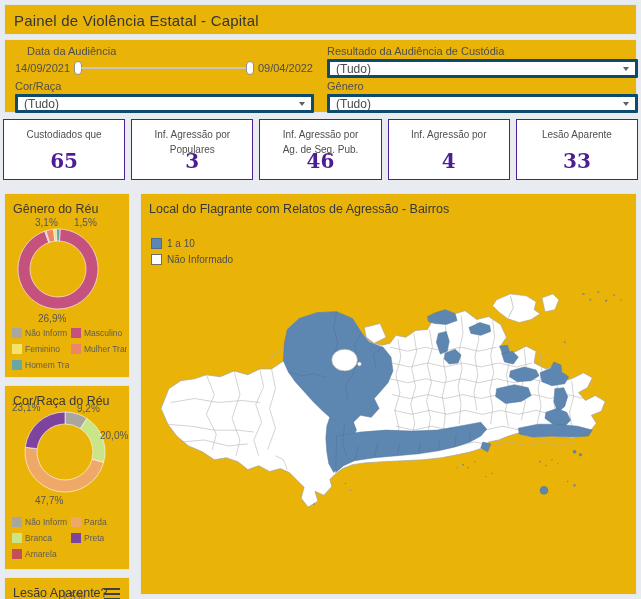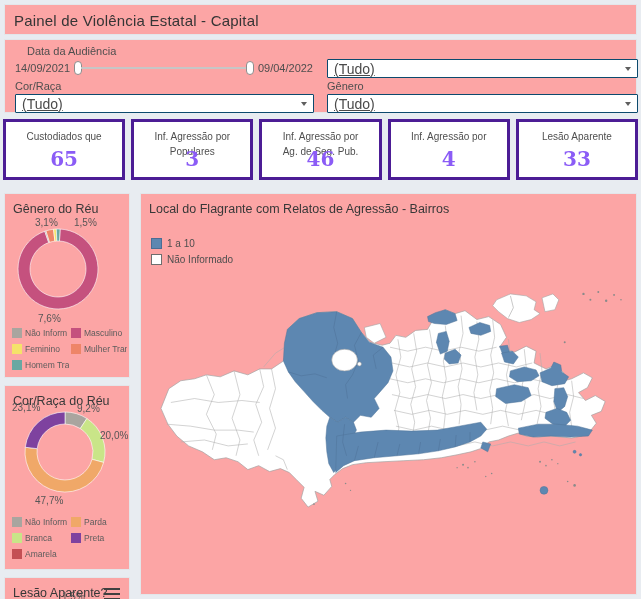--- a/index.html
+++ b/index.html
@@ -4,50 +4,50 @@
 <style>
   * { box-sizing: border-box; margin: 0; padding: 0; }
   html,body { width:641px; height:599px; }
   body {
     background:#e8ecf1;
     font-family:"Liberation Sans", sans-serif;
     position:relative;
     overflow:hidden;
     color:#3a3a3a;
   }
-  .panel { position:absolute; background:#fca5a5; border:1px solid #e3e6ea; }
+  .panel { position:absolute; background:#eab308; border:1px solid #e3e6ea; }
 
   
   #titlebar { left:4px; top:4px; width:633px; height:31px; }
   #titlebar h1 { font-size:15px; font-weight:400; color:#353535; margin:7px 0 0 9px; letter-spacing:.2px; }
 
   
   #filters { left:4px; top:39px; width:633px; height:74px; }
   .flabel { position:absolute; font-size:11px; color:#4e4e4e; }
   .lb-date { left:10px; top:5px;padding-left:12px; }
   .lb-res  { left:322px; top:5px; }
   .lb-cor  { left:10px; top:40px; }
   .lb-gen  { left:322px; top:40px; }
   #slider { position:absolute; left:10px; top:19px; width:298px; height:18px; display:flex; align-items:center; }
   .sdate { font-size:11px; color:#4e4e4e; white-space:nowrap; }
   .shandle { width:8px; height:14px; background:#fff; border:1.4px solid #8d8d8d; border-radius:4px; flex:0 0 auto; }
   .strack { flex:1; height:2px; background:#c6c6c6; margin:0 -1px; }
   .sgap { width:4px; flex:0 0 auto; }
-  .dropdown { position:absolute; height:19px; background:#fff; border:1px solid #0c4a6e; border-radius:1px;
-              display:flex; align-items:center; justify-content:space-between; padding:0 6px; font-size:14px; color:#4a4a4a;text-decoration:underline; }
+  .dropdown { position:absolute; height:19px; background:#fff; border:3px solid #0c4a6e; border-radius:1px;
+              display:flex; align-items:center; justify-content:space-between; padding:0 6px; font-size:12px; color:#4a4a4a; }
   #dd-res { left:322px; top:19px; width:311px; }
   #dd-cor { left:10px;  top:54px; width:299px; }
   #dd-gen { left:322px; top:54px; width:311px; }
   .caret { width:0; height:0; border-left:3.5px solid transparent; border-right:3.5px solid transparent; border-top:4.5px solid #5f5f5f; }
 
   
   #kpis { position:absolute; left:3px; top:119px; width:635px; height:61px; display:flex; gap:6px; }
-  .kpi { flex:1; background:#fff; border:3px solid #4c1d95; position:relative; text-align:center; }
+  .kpi { flex:1; background:#fff; border:1px solid #4c1d95; position:relative; text-align:center; }
   .kpi .lbl { font-size:10px; color:#4f4f4f; line-height:1.5; margin-top:7px; }
-  .kpi .val { position:absolute; bottom:6px; left:0; right:0; font-family:"DejaVu Serif", serif; font-size:20px; font-weight:700; color:#8b5cf6; }
+  .kpi .val { position:absolute; bottom:6px; left:0; right:0; font-family:"DejaVu Serif", serif; font-size:20px; font-weight:700; color:#4c1d95; }
 
   
   .ptitle { position:absolute; left:8px; top:8px; font-size:12.5px; color:#383838; }
   #panel-genero  { left:4px; top:193px; width:126px; height:185px; }
   #panel-corraca { left:4px; top:385px; width:126px; height:185px; }
   #panel-lesao   { left:4px; top:577px; width:126px; height:90px; }
   .donut { position:absolute; }
   #donut-genero  { left:11px; top:33px; width:84px; height:84px; }
   #donut-corraca { left:18px; top:24px; width:84px; height:84px; }
   .dlabel { position:absolute; font-size:10px; color:#565656; white-space:nowrap; }
@@ -85,20 +85,21 @@
   <div id="slider">
     <span class="sdate">14/09/2021</span>
     <span class="sgap"></span>
     <span class="shandle"></span>
     <span class="strack"></span>
     <span class="shandle"></span>
     <span class="sgap"></span>
     <span class="sdate">09/04/2022</span>
   </div>
 
+  <div class="flabel lb-res">Resultado da Audiência de Custódia</div>
   <div class="dropdown" id="dd-res">
     <span>(Tudo)</span>
     <span class="caret"></span>
   </div>
 
   <div class="flabel lb-cor">Cor/Raça</div>
   <div class="dropdown" id="dd-cor">
     <span>(Tudo)</span>
     <span class="caret"></span>
   </div>
@@ -150,21 +151,21 @@
   <div class="ptitle">Gênero do Réu</div>
   <svg class="donut" id="donut-genero" viewBox="-42 -42 84 84">
       <path d="M2.09 -39.95 A40 40 0 1 1 -13.23 -37.75 L-9.26 -26.42 A28 28 0 1 0 1.47 -27.96 Z" fill="#c5517e" stroke="#ffffff" stroke-width="0.6"></path>
       <path d="M-13.23 -37.75 A40 40 0 0 1 -12.04 -38.14 L-8.43 -26.70 A28 28 0 0 0 -9.26 -26.42 Z" fill="#a9a59f" stroke="#ffffff" stroke-width="0.6"></path>
       <path d="M-12.04 -38.14 A40 40 0 0 1 -4.43 -39.75 L-3.10 -27.83 A28 28 0 0 0 -8.43 -26.70 Z" fill="#ee8568" stroke="#ffffff" stroke-width="0.6"></path>
       <path d="M-4.43 -39.75 A40 40 0 0 1 -1.68 -39.96 L-1.17 -27.98 A28 28 0 0 0 -3.10 -27.83 Z" fill="#f5e26a" stroke="#ffffff" stroke-width="0.6"></path>
       <path d="M-1.68 -39.96 A40 40 0 0 1 2.09 -39.95 L1.47 -27.96 A28 28 0 0 0 -1.17 -27.98 Z" fill="#69a8a2" stroke="#ffffff" stroke-width="0.6"></path>
     </svg>
   <span class="dlabel g-l1">3,1%</span>
   <span class="dlabel g-l2">1,5%</span>
-  <span class="dlabel g-l3">7,6%</span>
+  <span class="dlabel g-l3">26,9%</span>
   <div class="legend">
     <div class="leg-item">
       <svg class="leg-sw" width="10" height="10">
           <rect width="10" height="10" fill="#a9a59f"></rect>
         </svg>
       <span>Não Inform</span>
     </div>
     <div class="leg-item">
       <svg class="leg-sw" width="10" height="10">
           <rect width="10" height="10" fill="#c5517e"></rect>

